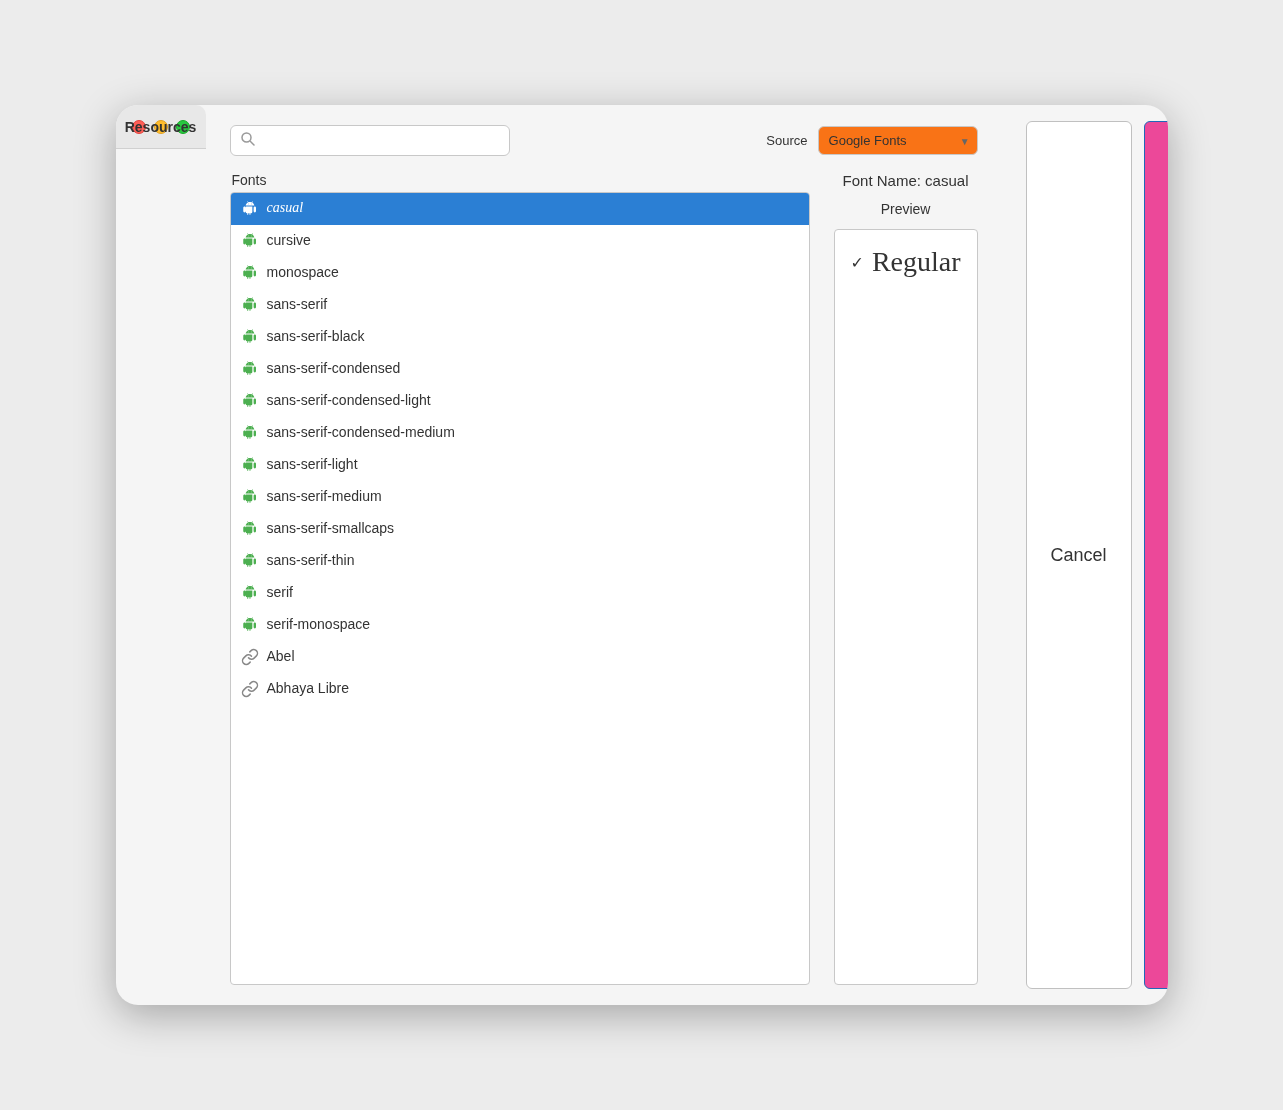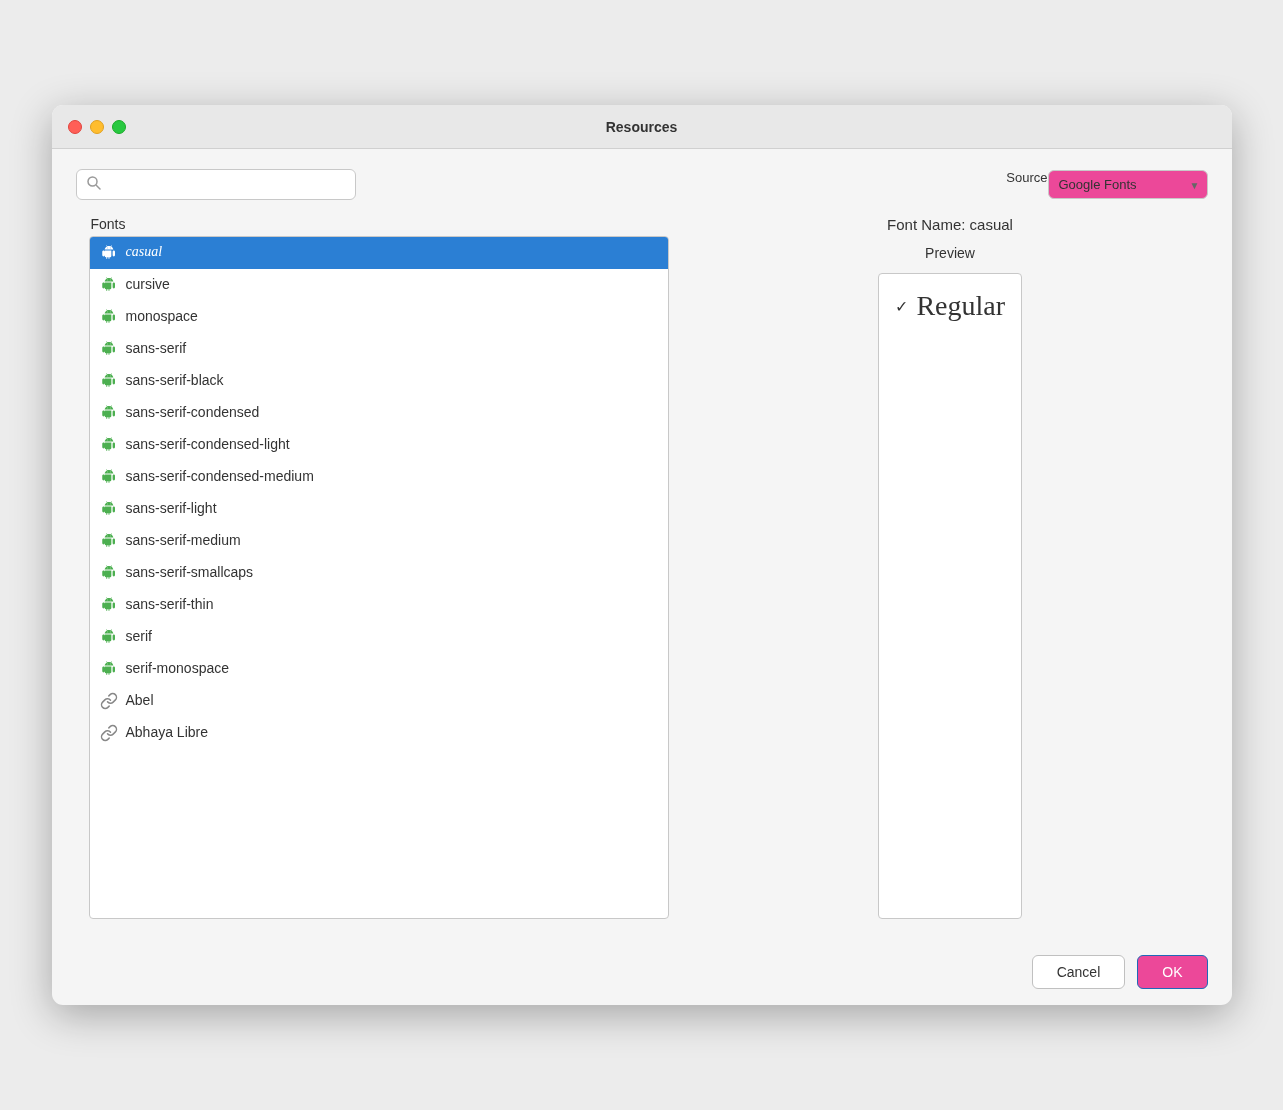--- a/index.html
+++ b/index.html
@@ -8,27 +8,27 @@
       font-family: -apple-system, BlinkMacSystemFont, "Helvetica Neue", Arial, sans-serif;
       background: #ececec;
       width: 1283px;
       height: 1110px;
       display: flex;
       align-items: center;
       justify-content: center;
     }
 
     .window {
-      width: 1180px;
+      width: 1052px;
       height: 900px;
       background: #f5f5f5;
-      border-radius: 11px;
+      border-radius: 22px;
       box-shadow: 0 10px 40px rgba(0,0,0,0.3);
       display: flex;
-      flex-direction: column;
+      flex-direction: row;
       overflow: hidden;
     }
 
     
     .titlebar {
       background: #e8e8e8;
       border-bottom: 1px solid #d0d0d0;
       height: 44px;
       display: flex;
       align-items: center;
@@ -98,32 +98,33 @@
       border: none;
       outline: none;
       font-size: 13px;
       color: #333;
       width: 100%;
       background: transparent;
     }
 
     .source-row {
       display: flex;
-      align-items: flex-start;
+      align-items: center;
+      gap: 10px;
     }
 
     .source-label {
       font-size: 13px;
       color: #333;
     }
 
     .source-select {
       appearance: none;
       -webkit-appearance: none;
-      background: #ec4899;
+      background: #f97316;
       border: 1px solid #c8c8c8;
       border-radius: 6px;
       padding: 6px 28px 6px 10px;
       font-size: 13px;
       color: #333;
       cursor: pointer;
       position: relative;
       min-width: 160px;
     }
 
@@ -141,21 +142,20 @@
       font-size: 10px;
       color: #666;
       pointer-events: none;
     }
 
     
     .panel {
       display: flex;
       flex: 1;
       gap: 0;
-      margin-left: 13px;
     }
 
     
     .left-panel {
       display: flex;
       flex-direction: column;
       flex: 0 0 auto;
       width: 580px;
     }
 
@@ -306,21 +306,21 @@
     .bottom-bar {
       display: flex;
       justify-content: flex-end;
       padding: 16px 24px;
       gap: 12px;
     }
 
     .btn {
       padding: 8px 24px;
       border-radius: 6px;
-      font-size: 14px;
+      font-size: 18px;
       cursor: pointer;
       border: 1px solid #c0c0c0;
       font-family: inherit;
     }
 
     .btn-cancel {
       background: white;
       color: #333;
     }
 

